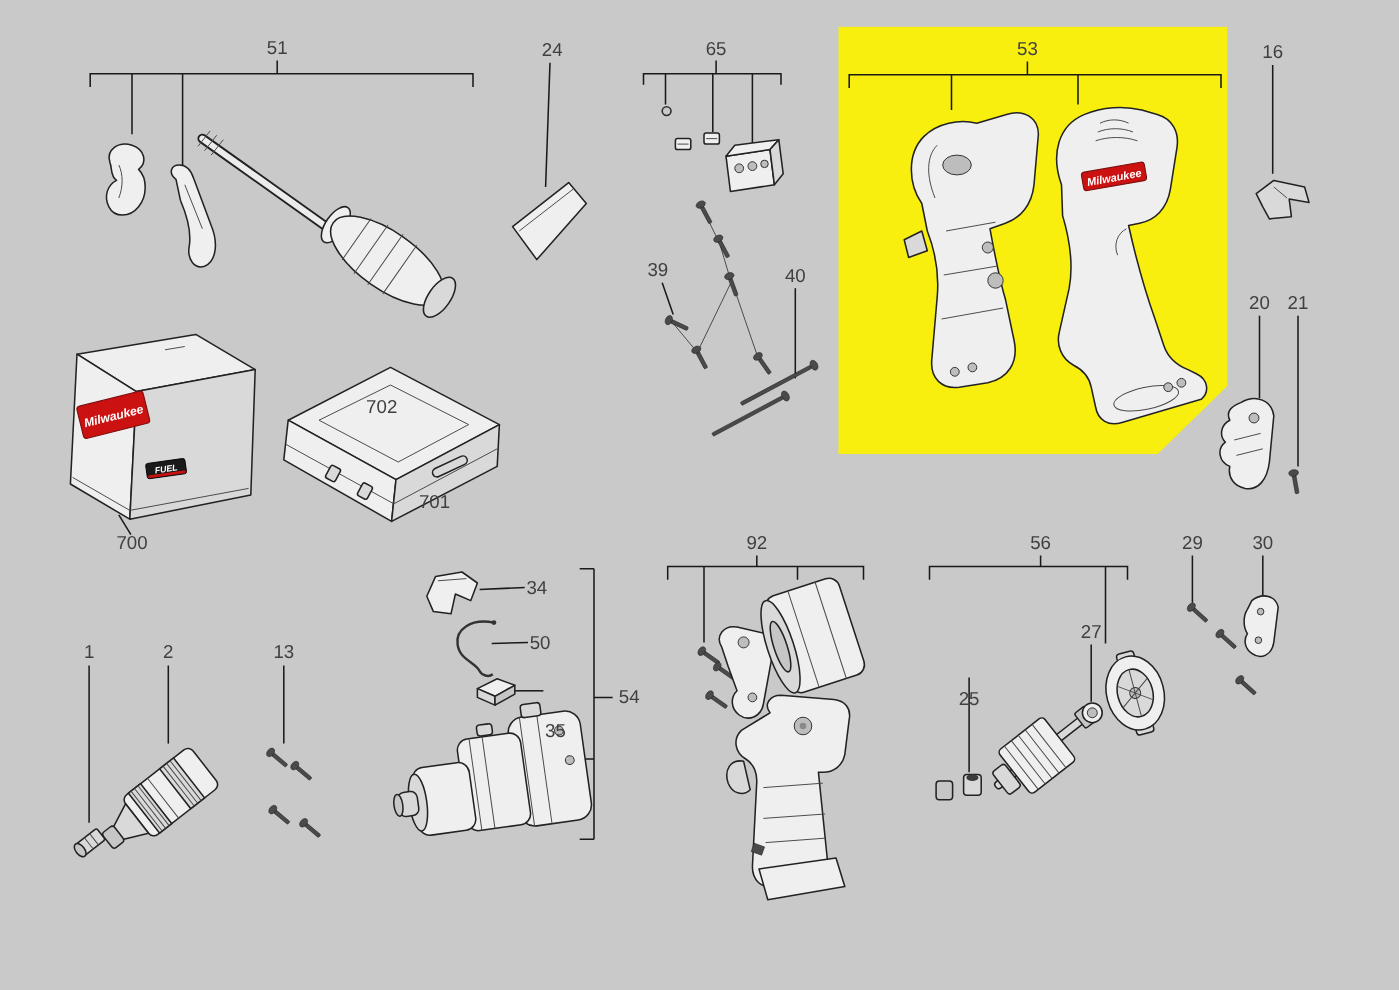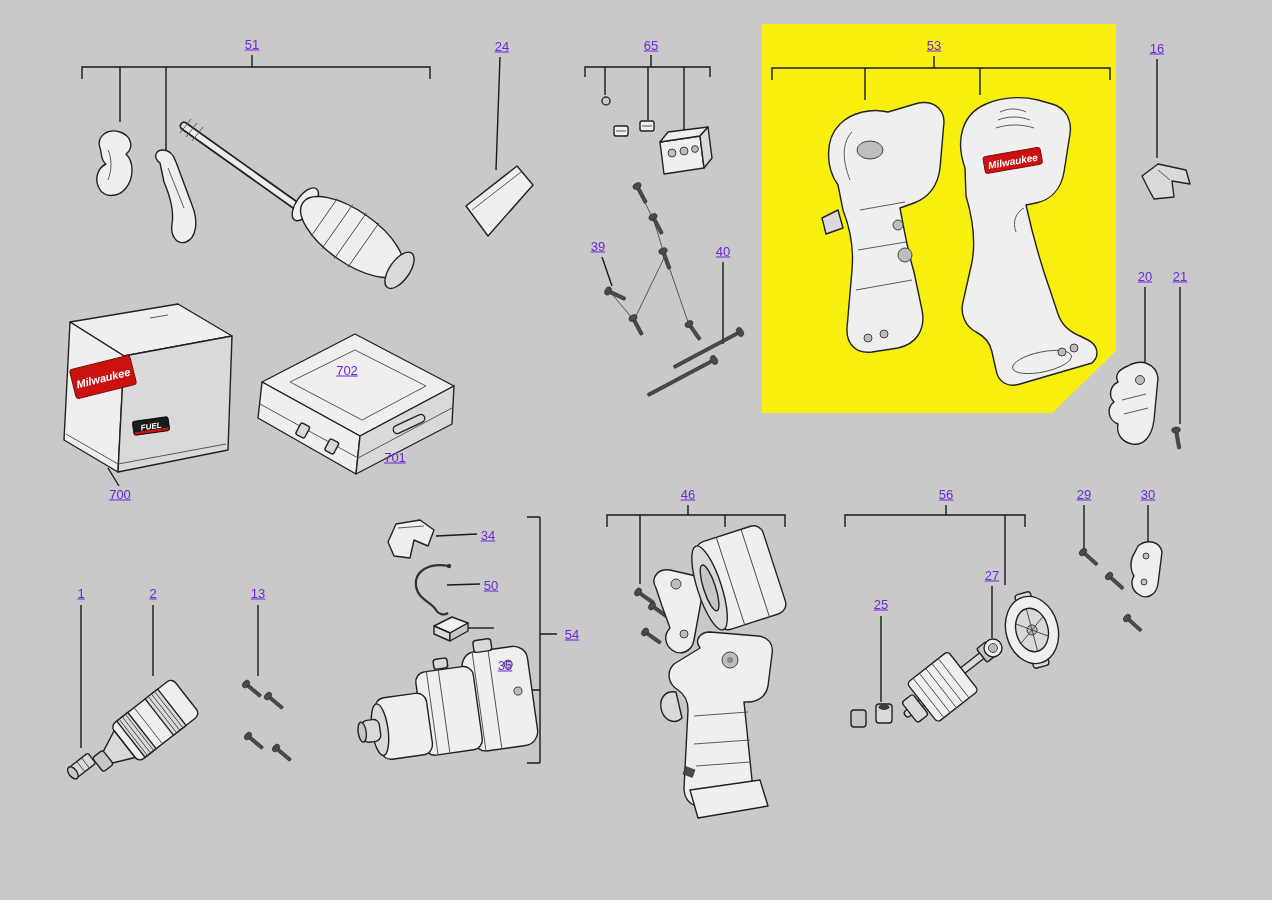--- a/index.html
+++ b/index.html
@@ -1,22 +1,22 @@
 <!DOCTYPE html>
 <html><head>
 <meta charset="utf-8">
 <style>
   html,body{margin:0;padding:0;background:#c9c9c9;}
   .stage{position:relative;width:1272px;height:900px;background:#c9c9c9;overflow:hidden;
          font-family:"Liberation Sans",sans-serif;}
   .hl{position:absolute;left:762px;top:24px;width:354px;height:389px;background:#f8ef0e;
       clip-path:polygon(0 0,100% 0,100% 84%,82% 100%,0 100%);}
   svg.art{position:absolute;left:0;top:0;width:1272px;height:900px;}
-  .lbl{position:absolute;transform:translate(-50%,-50%);font-size:13px;color:#6d28d9;
-       white-space:nowrap;cursor:pointer;text-decoration:underline;}
+  .lbl{position:absolute;transform:translate(-50%,-50%);font-size:17px;color:#404040;
+       white-space:nowrap;cursor:pointer;}
   .ln{stroke:#1a1a1a;stroke-width:1.4;fill:none;}
   .pt{fill:#efefef;stroke:#222;stroke-width:1.4;stroke-linejoin:round;stroke-linecap:round;}
   .pt-d{fill:#d9d9d9;}
   .pt-dd{fill:#c6c6c6;}
   .thin{stroke:#4a4a4a;stroke-width:0.9;fill:none;}
   .dk{fill:#4a4a4a;stroke:#222;stroke-width:0.5;}
   .hole{fill:#bdbdbd;stroke:#333;stroke-width:0.9;}
   text.logo{fill:#ffffff;font-weight:bold;font-style:italic;}
 </style>
 </head>
@@ -301,20 +301,20 @@
   <span class="lbl" style="left:347px;top:370px">702</span>
   <span class="lbl" style="left:395px;top:457px">701</span>
   <span class="lbl" style="left:120px;top:494px">700</span>
   <span class="lbl" style="left:488px;top:535px">34</span>
   <span class="lbl" style="left:491px;top:585px">50</span>
   <span class="lbl" style="left:505px;top:665px">35</span>
   <span class="lbl" style="left:572px;top:634px">54</span>
   <span class="lbl" style="left:81px;top:593px">1</span>
   <span class="lbl" style="left:153px;top:593px">2</span>
   <span class="lbl" style="left:258px;top:593px">13</span>
-  <span class="lbl" style="left:688px;top:494px">46</span>
+  <span class="lbl" style="left:688px;top:494px">92</span>
   <span class="lbl" style="left:946px;top:494px">56</span>
   <span class="lbl" style="left:1084px;top:494px">29</span>
   <span class="lbl" style="left:1148px;top:494px">30</span>
-  <span class="lbl" style="left:881px;top:604px">25</span>
+  <span class="lbl" style="left:881px;top:636px">25</span>
   <span class="lbl" style="left:992px;top:575px">27</span>
 
 </div>
 
 </body></html>

